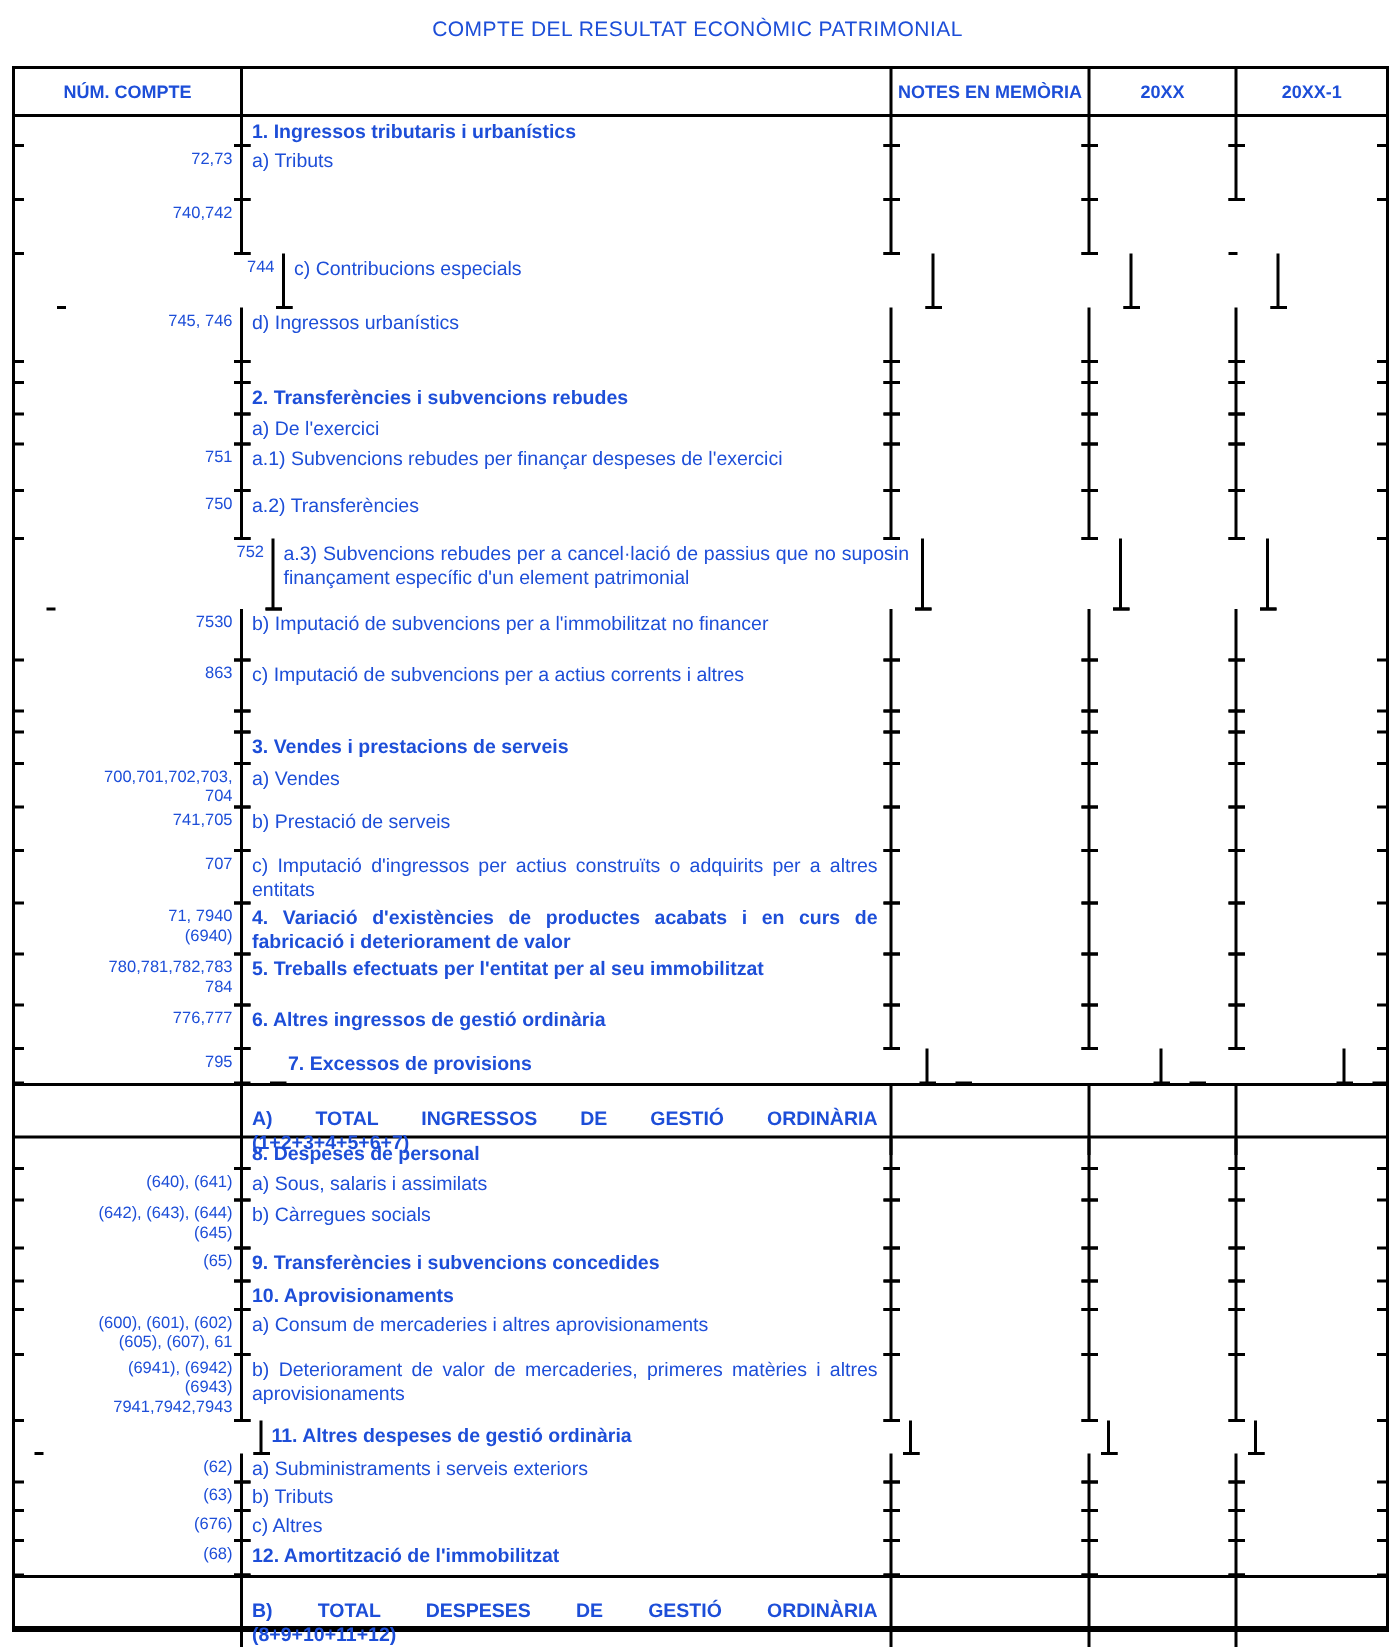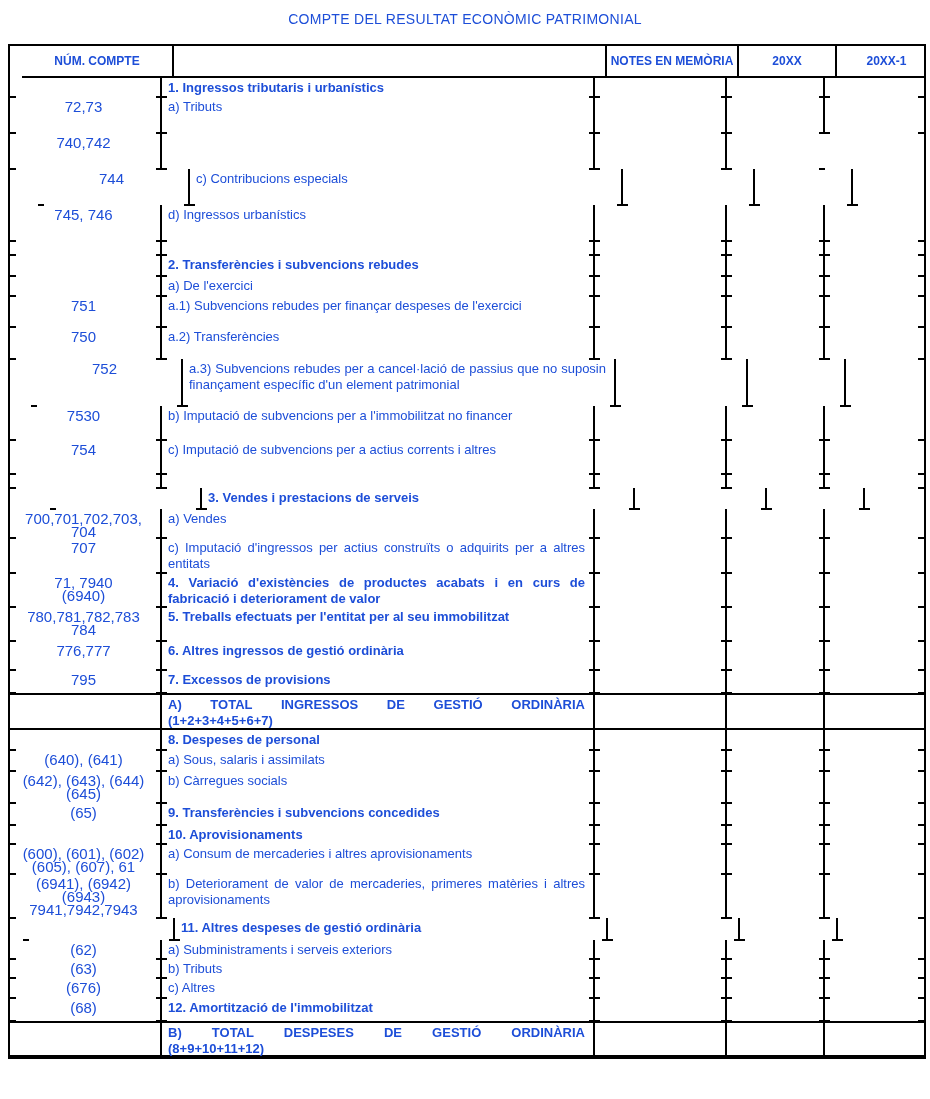--- a/index.html
+++ b/index.html
@@ -30,45 +30,46 @@
     position:relative;
   }
   .c{
     position:relative;
     box-sizing:border-box;
     border-right:2px solid #000;
     overflow:visible;
   }
   .c-last{border-right:none;}
   
-  .t-header{border-bottom:2px solid #000;height:30px;margin-left:12px;}
+  .t-header{border-bottom:2px solid #000;height:30px;}
   .t-header .c{
     display:flex;align-items:center;justify-content:center;
     text-align:center;
     font-weight:bold;font-size:12px;line-height:13px;
   }
   
   .c-num{
-    text-align:center;
-    font-size:15px;line-height:13px;
+    text-align:right;
+    font-size:11px;line-height:13px;
     padding:3px 5px 0 2px;
     white-space:pre-line;
   }
   .c-desc{
     font-size:13px;line-height:16px;
     padding:2px 8px 0 6px;
     text-align:justify;
   }
   .t-row.section .c-desc{font-weight:bold;}
   .t-row.total .c-desc{font-weight:bold;}
   .just-line{
     display:block;
     text-align:justify;
     -moz-text-align-last:justify;
     text-align-last:justify;
+    margin-top:12px;
   }
   .t-row.total{
     border-top:2px solid #000;
     border-bottom:2px solid #000;
   }
   
   .t-body .t-row .c::before{
     content:"";position:absolute;bottom:-1px;left:-6px;
     width:11px;height:2px;background:#000;
   }
@@ -173,48 +174,55 @@
           <div class="c c-val c-last"></div>
         </div>
         <div class="t-row item" style="height: 34px;">
           <div class="c c-num">7530</div>
           <div class="c c-desc">b) Imputació de subvencions per a l'immobilitzat no financer</div>
           <div class="c c-val"></div>
           <div class="c c-val"></div>
           <div class="c c-val c-last"></div>
         </div>
         <div class="t-row item" style="height: 34px;">
-          <div class="c c-num">754</div>
+          <div class="c c-num">863</div>
           <div class="c c-desc">c) Imputació de subvencions per a actius corrents i altres</div>
           <div class="c c-val"></div>
           <div class="c c-val"></div>
           <div class="c c-val c-last"></div>
         </div>
         <div class="t-row spacer" style="height: 14px;">
           <div class="c c-num"></div>
           <div class="c c-desc"></div>
           <div class="c c-val"></div>
           <div class="c c-val"></div>
           <div class="c c-val c-last"></div>
         </div>
-        <div class="t-row section" style="height: 21px; padding-left: 40px;">
+        <div class="t-row section" style="height: 21px;">
           <div class="c c-num"></div>
           <div class="c c-desc">3. Vendes i prestacions de serveis</div>
           <div class="c c-val"></div>
           <div class="c c-val"></div>
           <div class="c c-val c-last"></div>
         </div>
         <div class="t-row item" style="height: 29px;">
           <div class="c c-num">700,701,702,703,
 704</div>
           <div class="c c-desc">a) Vendes</div>
           <div class="c c-val"></div>
           <div class="c c-val"></div>
           <div class="c c-val c-last"></div>
         </div>
+        <div class="t-row item" style="height: 29px;">
+          <div class="c c-num">741,705</div>
+          <div class="c c-desc">b) Prestació de serveis</div>
+          <div class="c c-val"></div>
+          <div class="c c-val"></div>
+          <div class="c c-val c-last"></div>
+        </div>
         <div class="t-row item" style="height: 35px;">
           <div class="c c-num">707</div>
           <div class="c c-desc">c) Imputació d'ingressos per actius construïts o adquirits per a altres entitats</div>
           <div class="c c-val"></div>
           <div class="c c-val"></div>
           <div class="c c-val c-last"></div>
         </div>
         <div class="t-row section" style="height: 34px;">
           <div class="c c-num">71, 7940
 (6940)</div>
@@ -231,21 +239,21 @@
           <div class="c c-val"></div>
           <div class="c c-val c-last"></div>
         </div>
         <div class="t-row section" style="height: 29px;">
           <div class="c c-num">776,777</div>
           <div class="c c-desc">6. Altres ingressos de gestió ordinària</div>
           <div class="c c-val"></div>
           <div class="c c-val"></div>
           <div class="c c-val c-last"></div>
         </div>
-        <div class="t-row section" style="height: 23px;">
+        <div class="t-row section" style="height: 23px; gap: 24px;">
           <div class="c c-num">795</div>
           <div class="c c-desc">7. Excessos de provisions</div>
           <div class="c c-val"></div>
           <div class="c c-val"></div>
           <div class="c c-val c-last"></div>
         </div>
         <div class="t-row total" style="height: 33px;">
           <div class="c c-num"></div>
           <div class="c c-desc"><span class="just-line">A) TOTAL INGRESSOS DE GESTIÓ ORDINÀRIA</span><span>(1+2+3+4+5+6+7)</span></div>
           <div class="c c-val"></div>

